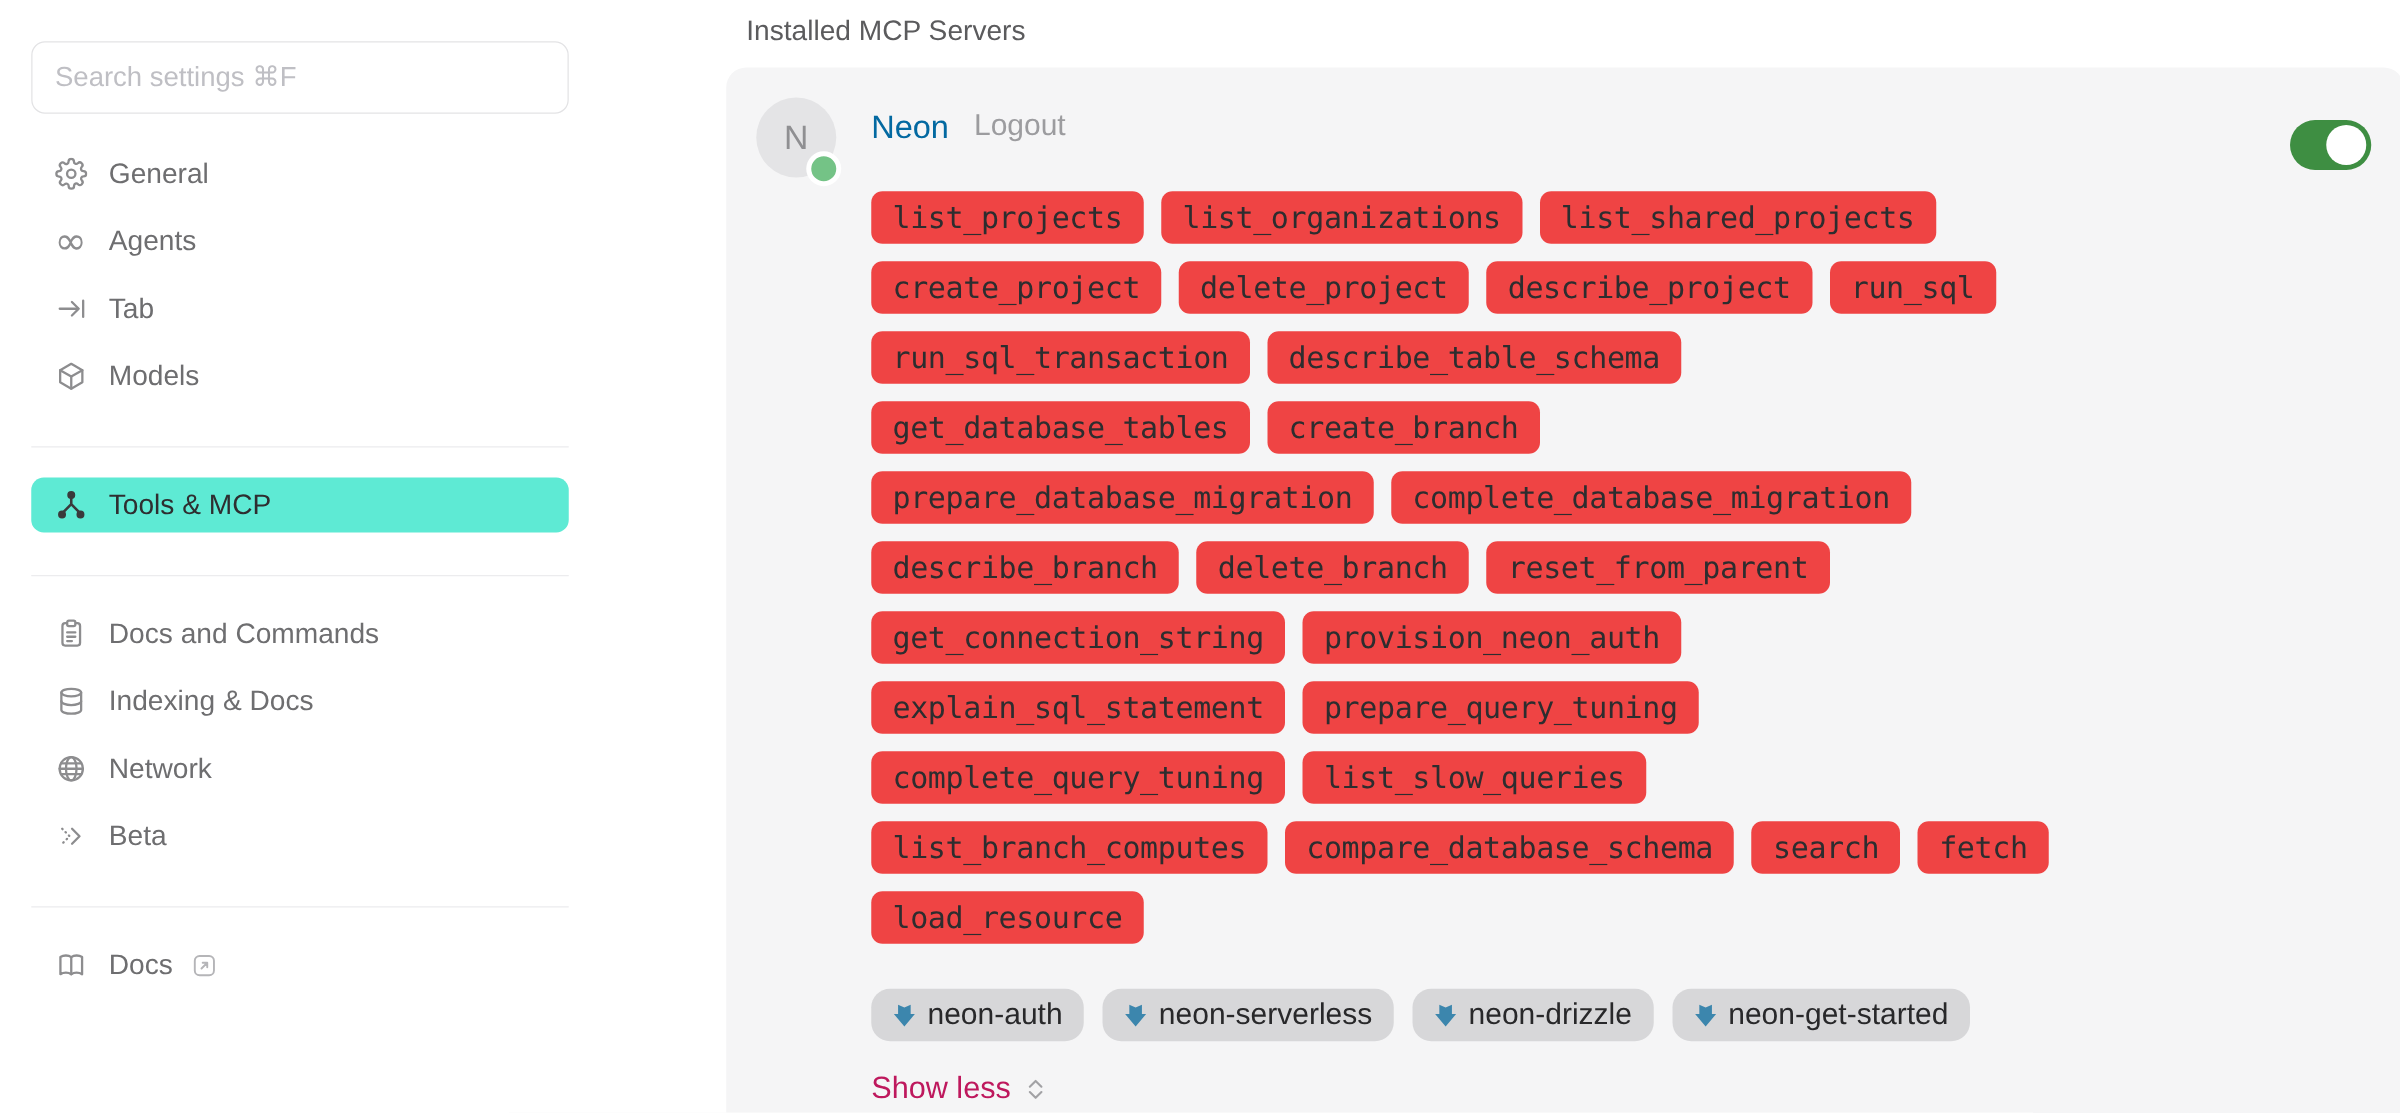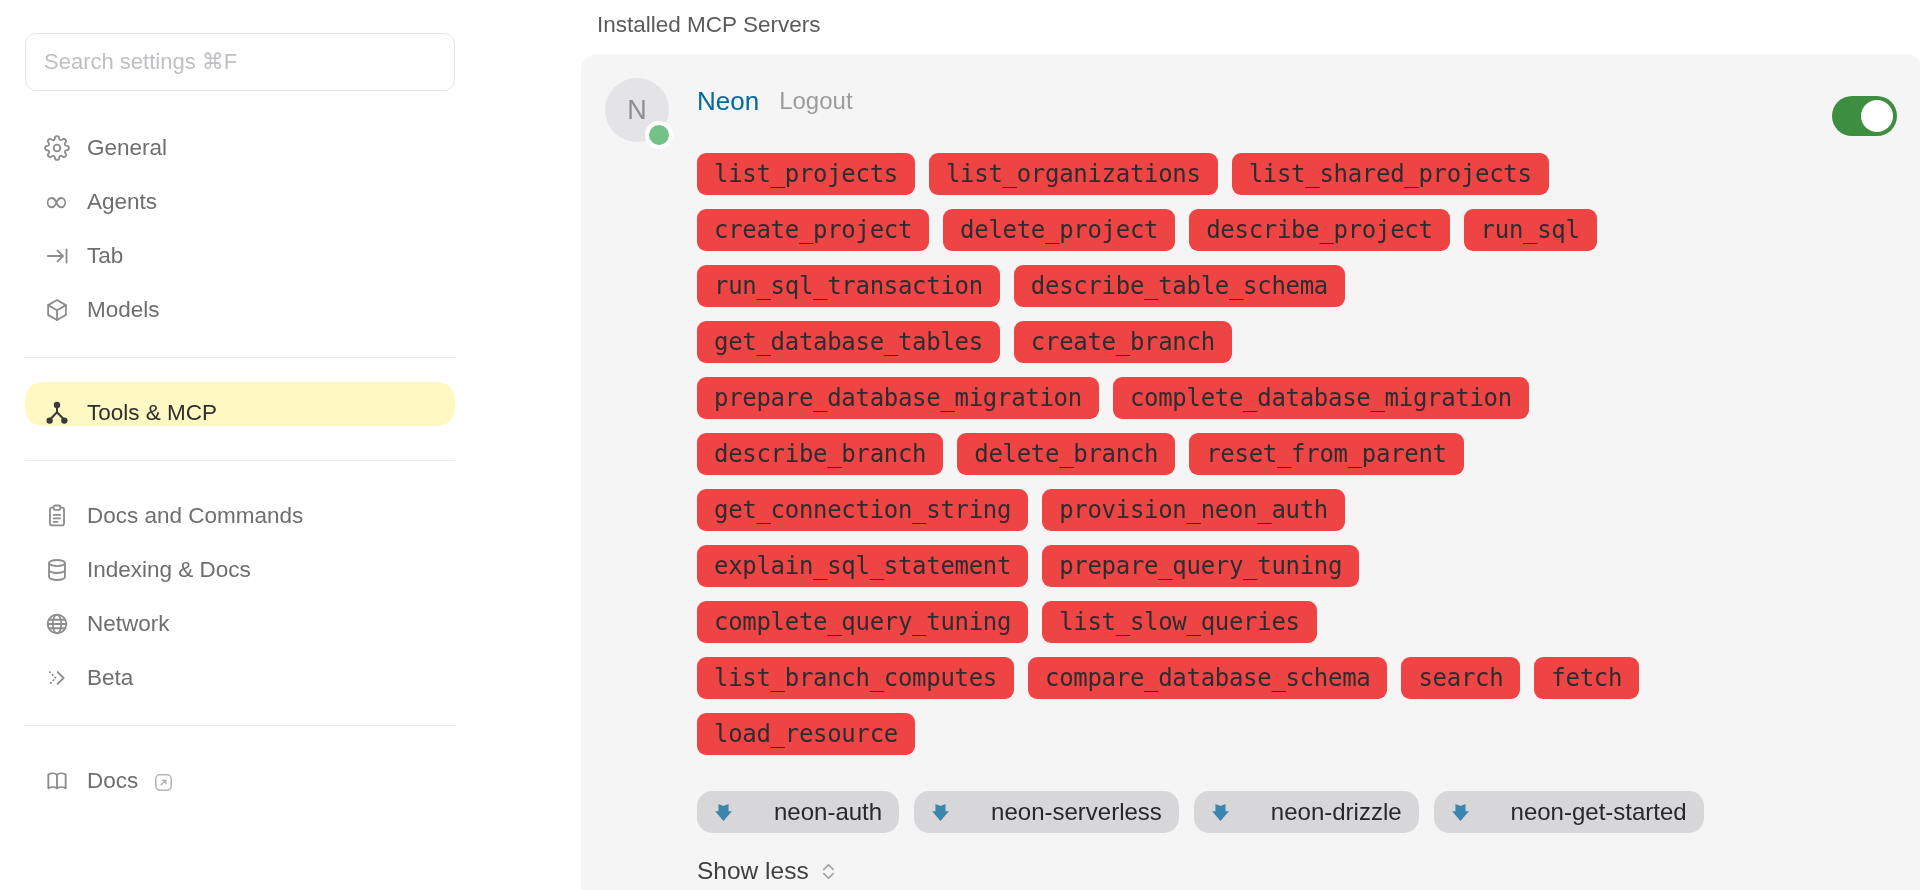--- a/index.html
+++ b/index.html
@@ -6,26 +6,26 @@
     font-family:"Liberation Sans","DejaVu Sans",sans-serif;-webkit-font-smoothing:antialiased;}
   .layout{display:flex;width:100%;height:100%;}
 
   
   .sidebar{width:455px;flex:0 0 455px;padding:33px 0 0 25px;box-sizing:content-box;}
   .search-box{width:430px;height:58px;box-sizing:border-box;border:1.5px solid #e3e3e5;border-radius:11px;
     padding:0 18px;font-size:22px;color:#3a3a3a;outline:none;background:#fff;margin-bottom:26px;display:block;
     font-family:"Liberation Sans","DejaVu Sans",sans-serif;}
   .search-box::placeholder{color:#bfbfc4;}
   .nav{display:flex;flex-direction:column;}
-  .nav-item{display:flex;align-items:flex-end;height:44px;margin-bottom:10px;border-radius:10px;
+  .nav-item{display:flex;align-items:center;height:44px;margin-bottom:10px;border-radius:10px;
     padding:0 0 0 18px;width:430px;box-sizing:border-box;cursor:pointer;}
   .nav-item .ic{width:27px;height:27px;display:flex;align-items:center;justify-content:center;margin-right:17px;flex:0 0 27px;}
   .nav-item .ic svg{stroke:#8d8d8f;fill:none;stroke-width:1.7;stroke-linecap:round;stroke-linejoin:round;}
   .nav-item .lbl{font-size:22.5px;color:#6e6e70;white-space:nowrap;}
-  .nav-item.selected{background:#fef9c3;border-radius:17px;}
+  .nav-item.selected{background:#5eead4;}
   .nav-item.selected .lbl{color:#2e2e30;}
   .divider{height:1px;background:#ececee;width:430px;margin:24px 0;}
   .inf{font-size:31px;color:#8d8d8f;line-height:27px;font-family:"DejaVu Sans",sans-serif;}
   .ext-ic{margin-left:14px;display:flex;align-items:center;}
   .ext-ic svg{stroke:#b5b5b8;fill:none;stroke-width:1.6;stroke-linecap:round;stroke-linejoin:round;}
 
   
   .main{flex:1;padding:10px 22px 0 101px;box-sizing:border-box;}
   .page-title{font-size:22.5px;color:#5b5b5d;margin:2px 0 16px 16px;}
   .card{background:#f5f5f6;border-radius:16px;width:1342px;min-height:845px;box-sizing:border-box;
@@ -41,23 +41,23 @@
   .logout{font-size:24px;color:#9c9c9f;margin-left:20px;line-height:34px;cursor:pointer;}
   .toggle{margin-left:auto;margin-top:12px;width:65px;height:40px;border-radius:20px;background:#3e8e42;position:relative;cursor:pointer;flex:0 0 65px;}
   .toggle .knob{position:absolute;top:4px;right:4px;width:32px;height:32px;border-radius:50%;background:#ffffff;}
 
   .chip-rows{margin-top:17px;display:flex;flex-direction:column;gap:14px;}
   .chip-row{display:flex;gap:14px;}
   .chip{height:42px;line-height:42px;background:#ef4444;border-radius:9px;padding:0 17px;
     font-family:"DejaVu Sans Mono","Liberation Mono",monospace;font-size:24px;color:#2d2d2f;white-space:nowrap;letter-spacing:-0.3px;text-align:right;}
   .resources{display:flex;gap:15px;margin-top:36px;}
   .rchip{height:42px;background:#d7d7d9;border-radius:15px;padding:0 17px;display:flex;align-items:center;
-    font-size:24px;color:#28282a;white-space:nowrap;gap:32px;}
+    font-size:24px;color:#28282a;white-space:nowrap;}
   .rchip svg{margin-right:9px;flex:0 0 auto;}
-  .show-less{display:flex;align-items:center;margin-top:24px;font-size:24.5px;color:#404040;cursor:pointer;width:max-content;}
+  .show-less{display:flex;align-items:center;margin-top:24px;font-size:24.5px;color:#be185d;cursor:pointer;width:max-content;}
   .show-less svg{margin-left:12px;stroke:#a2a2a5;fill:none;stroke-width:1.6;stroke-linecap:round;stroke-linejoin:round;}
 </style>
 </head>
 <body>
 
 <div class="layout">
 
   <div class="sidebar">
     <input class="search-box" value="" placeholder="Search settings ⌘F" style="">
 

